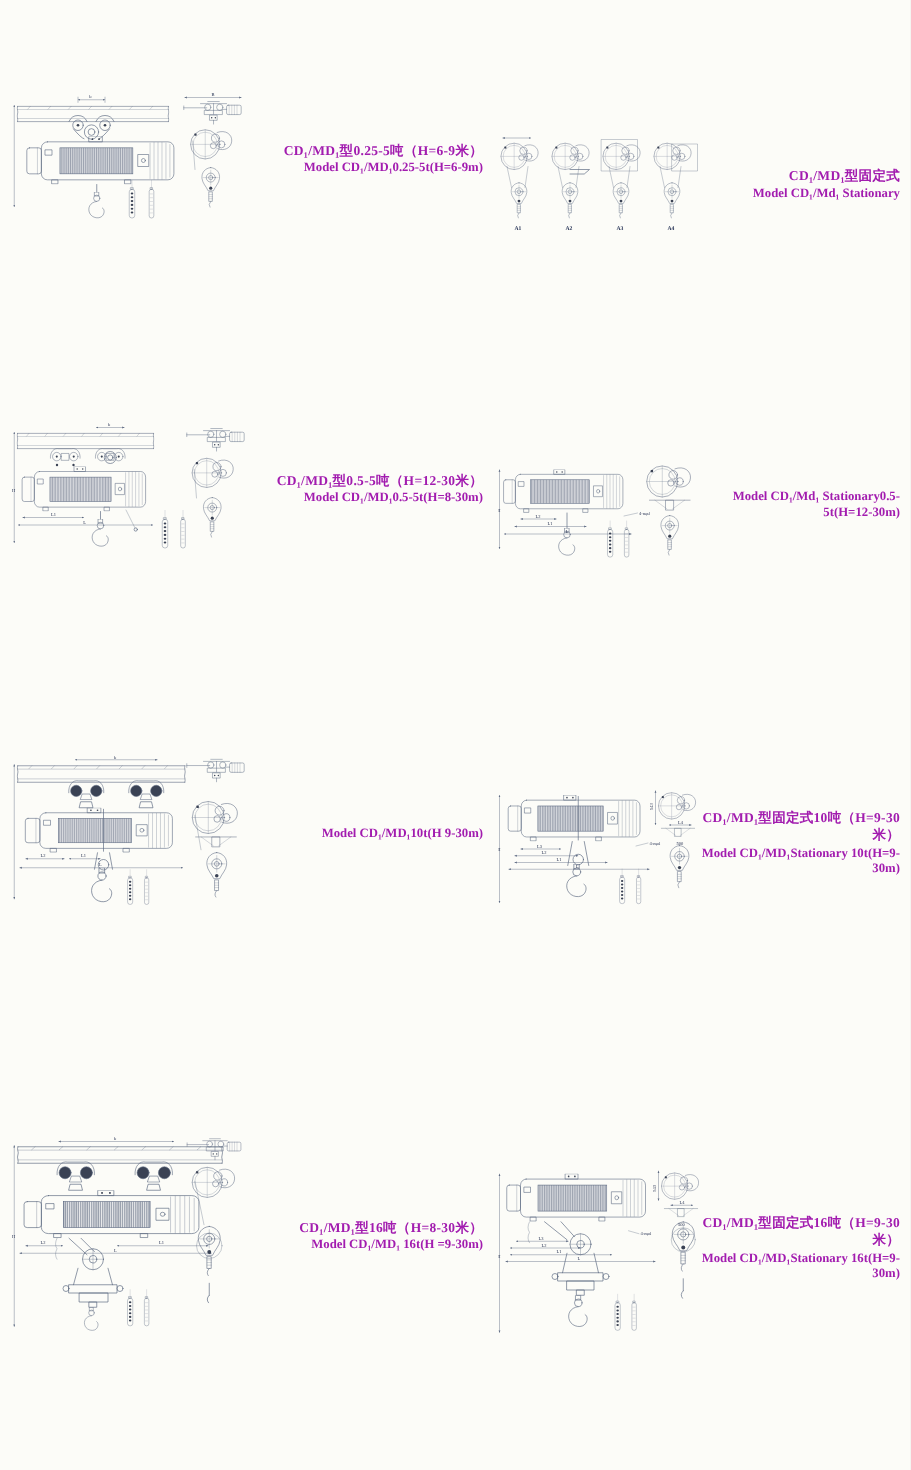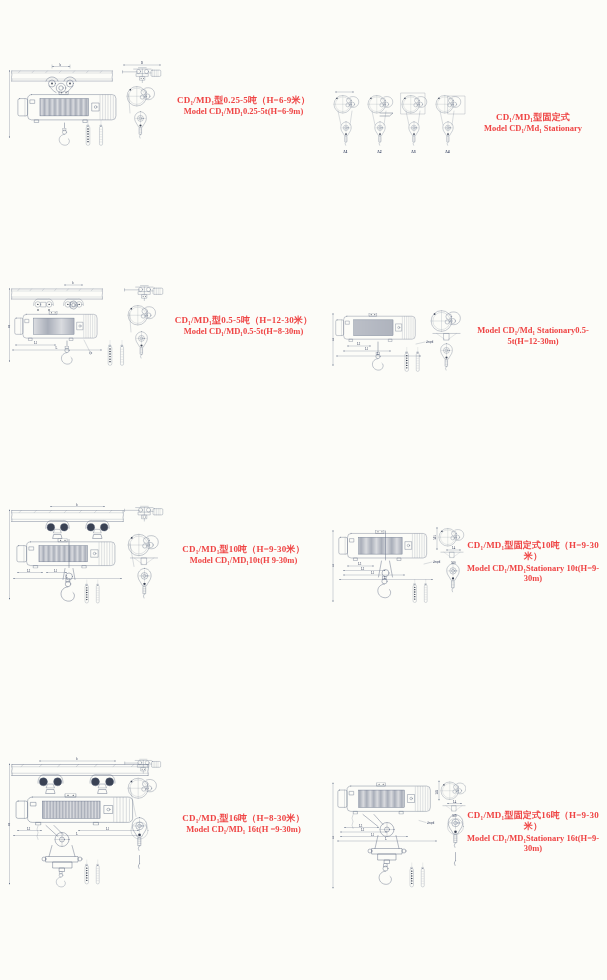--- a/index.html
+++ b/index.html
@@ -1,21 +1,21 @@
 <!DOCTYPE html>
 <html><head>
 <meta charset="utf-8">
 <style>
   html,body{margin:0;padding:0;}
   body{width:607px;height:980px;background:#e9e9e6;font-family:"Liberation Serif", serif;}
   .page{position:relative;width:607px;height:980px;background:#fcfcf8;overflow:hidden;}
   .cell{position:absolute;display:flex;flex-direction:row;align-items:center;}
   .cell svg{display:block;}
   figure{margin:0;}
-  figcaption{width:100%;text-align:center;color:#ef4444;line-height:1.25;margin-top:2px;}
+  figcaption{width:100%;text-align:right;color:#a21caf;line-height:1.25;margin-top:2px;}
   .cap-zh{font-size:9px;font-weight:bold;letter-spacing:.2px;}
   .cap-en{font-size:8.5px;font-weight:bold;}
   
   .ln{fill:none;stroke:#5b6880;stroke-width:.9;stroke-linecap:round;stroke-linejoin:round;}
   .thin{stroke-width:.45;}
   .dim{fill:none;stroke:#5b6880;stroke-width:.55;}
   .fl{fill:#3a4254;stroke:none;}
   text.dlabel{font-family:"Liberation Serif",serif;font-size:6px;fill:#273252;}
   text.vlabel{font-family:"Liberation Serif",serif;font-size:7.5px;font-weight:bold;fill:#1f2c50;}
 </style>
@@ -423,21 +423,20 @@
       </g>
       <g>
         <use href="#svTrolleyTop" x="230" y="4" width="84" height="32"></use>
         <use href="#pulleyT" x="238" y="58" width="68" height="50"></use>
         <use href="#svStatBr" x="238" y="106" width="68" height="22"></use>
         <line class="ln thin" x1="244" y1="80" x2="252" y2="126"></line>
         <use href="#blockS" x="254" y="128" width="38" height="70"></use>
       </g>
     </svg>
     <figcaption>
-      <div class="cap-zh">CD₁/MD₁型10吨（H=9-30米）</div>
       <div class="cap-en">Model CD₁/MD₁10t(H 9-30m)</div>
     </figcaption>
   </figure>
 
   <figure class="cell" style="left:332px;top:452px;width:268px;height:218px">
     <svg width="268" height="188" viewBox="0 0 268 188">
       <g>
         <use href="#bodyFront" x="12" y="32" width="190" height="62"></use>
         <line class="ln" x1="107" y1="34" x2="107" y2="92"></line>
       </g>

